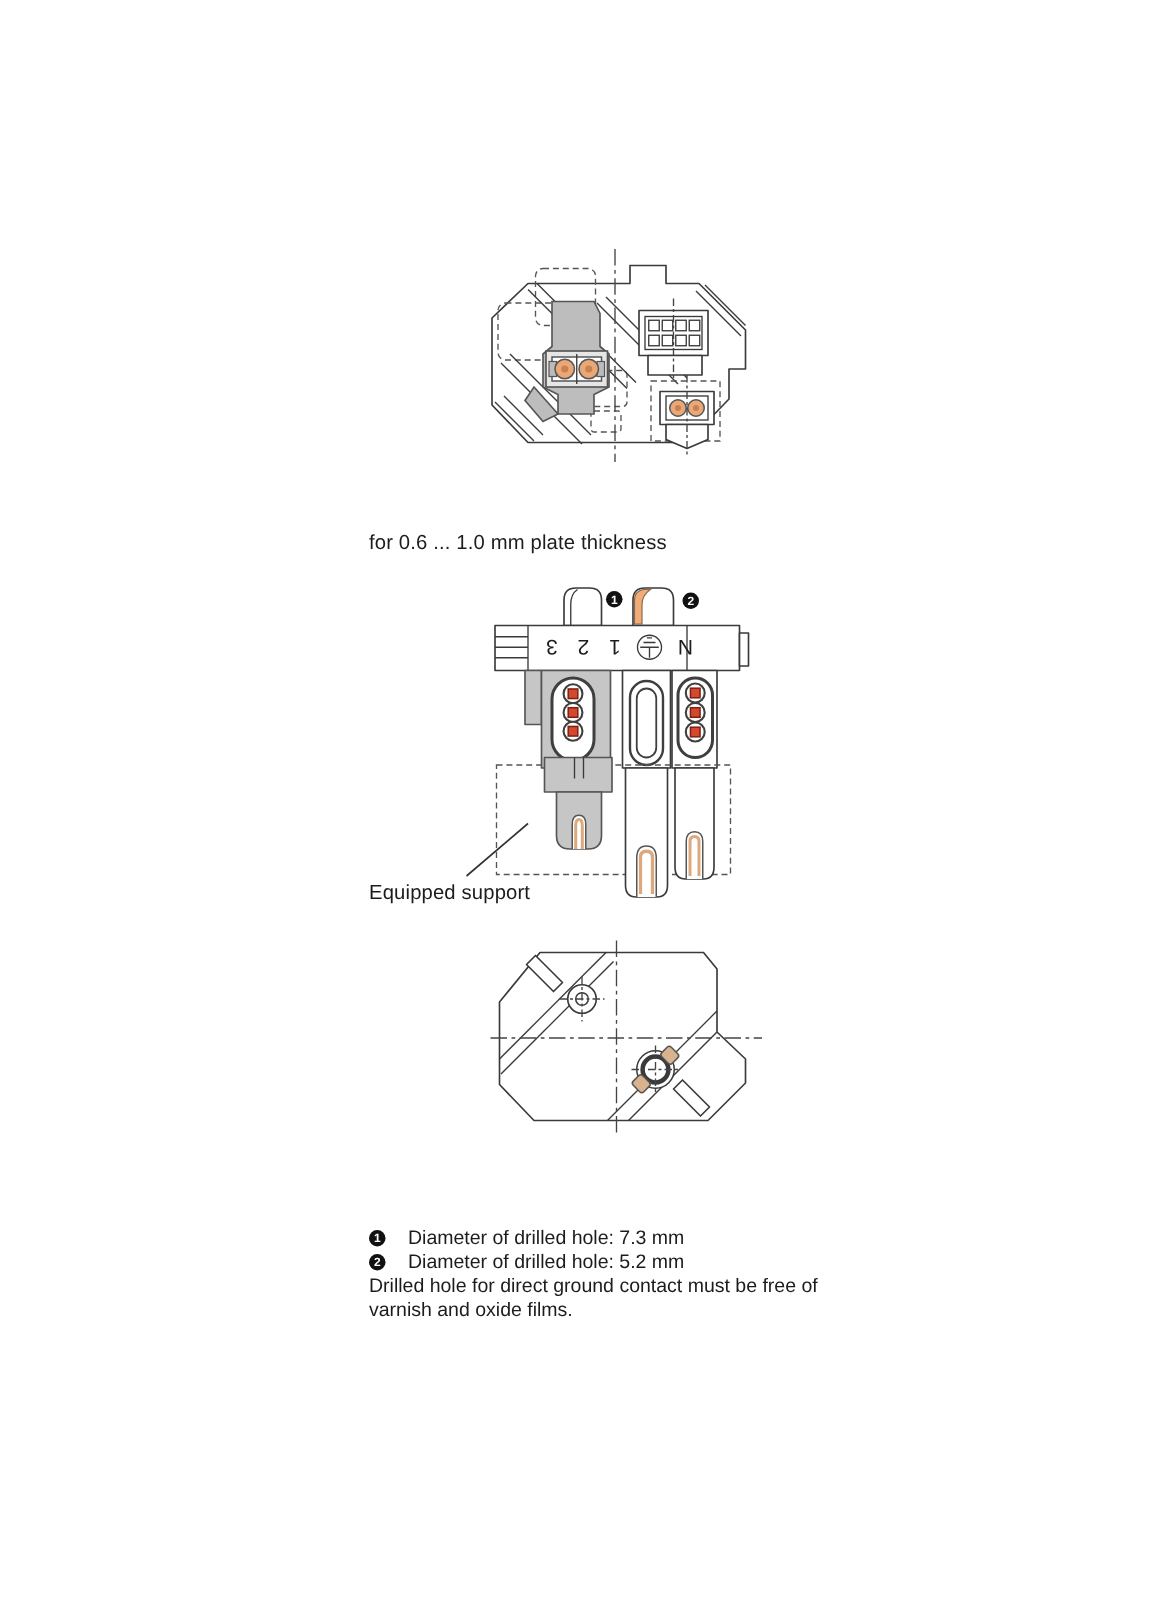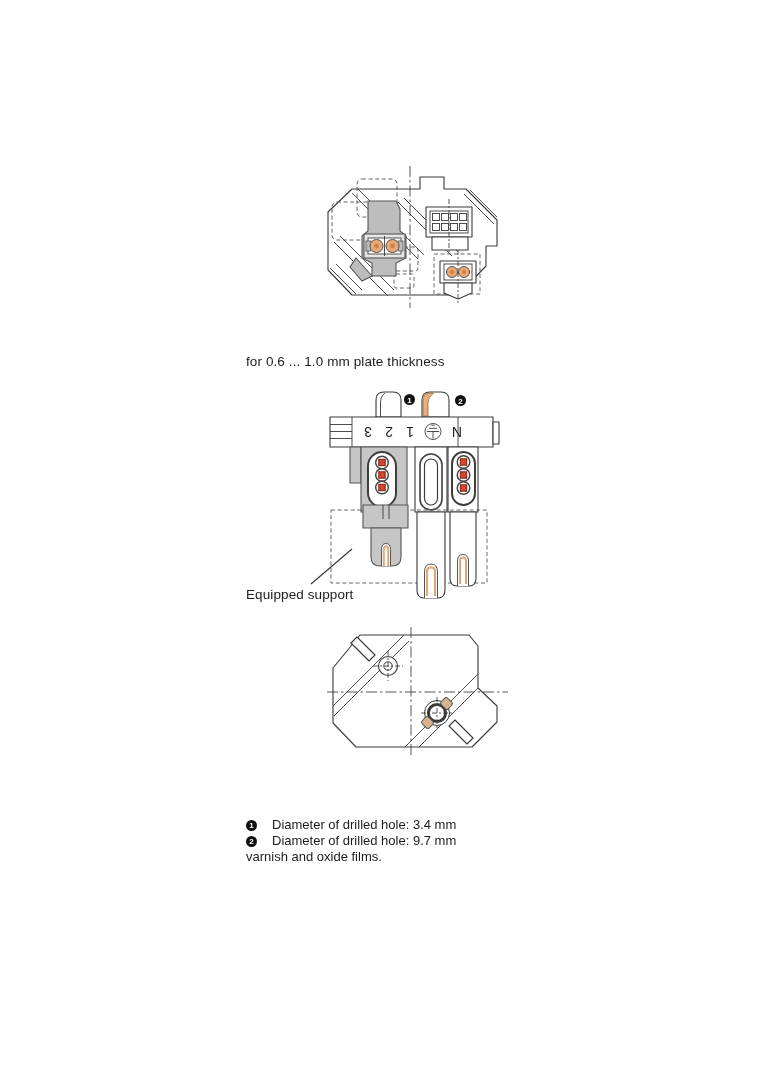--- a/index.html
+++ b/index.html
@@ -229,22 +229,23 @@
         <rect x="422.5" y="718" width="10" height="9" rx="2" fill="#d9b28e" stroke="#555" stroke-width="1"></rect>
       </g>
       <line class="hcross" x1="421" y1="713" x2="453" y2="713"></line>
       <line class="hcross" x1="437" y1="697" x2="437" y2="729"></line>
     </g>
   </svg>
 
   <div class="abs notes" style="left:246px;top:817px;">
     <div class="note-row">
       <span class="badge">1</span>
-      <span>Diameter of drilled hole: 3.4 mm</span>
+      <span>Diameter of drilled hole: 7.3 mm</span>
     </div>
     <div class="note-row">
       <span class="badge">2</span>
-      <span>Diameter of drilled hole: 9.7 mm</span>
+      <span>Diameter of drilled hole: 5.2 mm</span>
     </div>
+    <div>Drilled hole for direct ground contact must be free of</div>
     <div>varnish and oxide films.</div>
   </div>
 
 </div>
 
 </body></html>

